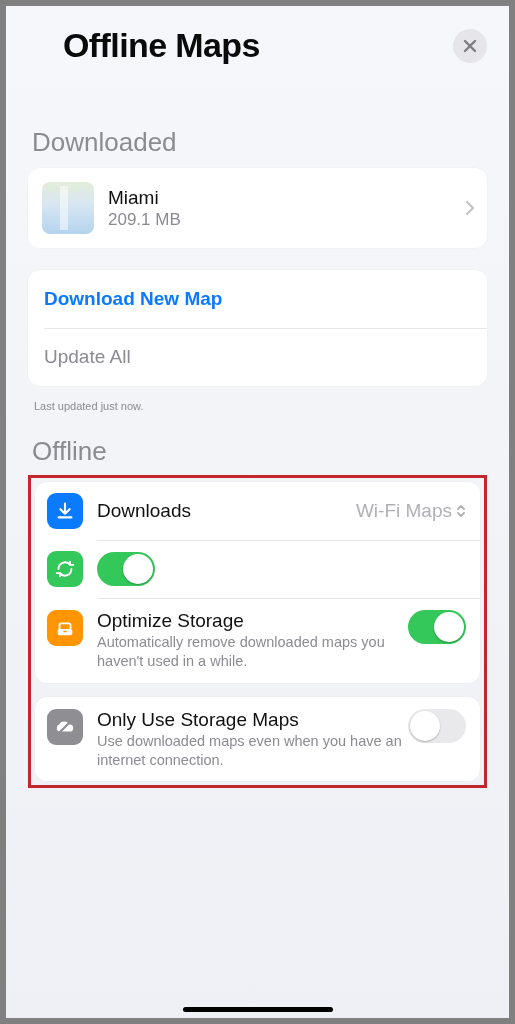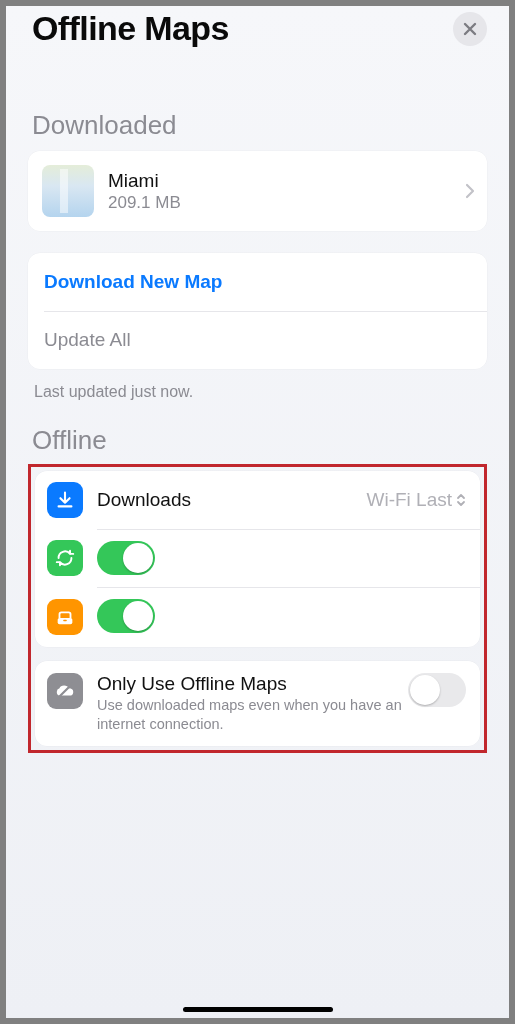--- a/index.html
+++ b/index.html
@@ -20,21 +20,22 @@
     width: 100%;
     height: 100%;
     background: linear-gradient(180deg, #f6f7fa 0%, #eef0f5 100%);
     position: relative;
     overflow: hidden;
   }
   .header {
     display: flex;
     align-items: center;
     justify-content: space-between;
-    padding: 3px 22px 10px 26px;
+    padding: 20px 22px 10px 26px;
+    margin-left: 31px;
   }
   .title {
     font-size: 34px;
     font-weight: 800;
     letter-spacing: -0.6px;
     color: #0a0a0a;
   }
   .close {
     width: 34px;
     height: 34px;
@@ -123,21 +124,21 @@
     position: relative;
   }
   .action-row + .action-row::before {
     content: "";
     position: absolute; top: 0; left: 16px; right: 0; height: 1px;
     background: #e6e6ea;
   }
   .link { color: #0a7aff; font-weight: 700; }
   .muted { color: #8b8b92; }
   .footnote {
-    font-size: 16px;
+    font-size: 11px;
     color: #8b8b92;
     margin-top: 14px;
     padding-left: 6px;
   }
   .highlight-box {
     border: 3px solid #c1272d;
     padding: 4px;
     margin-top: 4px;
   }
   .settings-card { margin-bottom: 14px; }
@@ -263,21 +264,21 @@
 
           <div class="srow tight">
             <div class="sicon blue">
               <svg viewBox="0 0 24 24">
                   <path d="M12 4 V15 M7 10 L12 15 L17 10 M5 19 H19" stroke="#fff" stroke-width="2.3" fill="none" stroke-linecap="round" stroke-linejoin="round"></path>
                 </svg>
             </div>
             <div class="stext">
               <div class="stitle">Downloads</div>
             </div>
-            <div class="value-right">Wi-Fi Last</div>
+            <div class="value-right">Wi-Fi Maps</div>
             <div class="upd">
               <svg viewBox="0 0 10 16">
                   <path d="M2 6 L5 3 L8 6 M2 10 L5 13 L8 10" stroke="currentColor" stroke-width="1.8" fill="none" stroke-linecap="round" stroke-linejoin="round"></path>
                 </svg>
             </div>
           </div>
 
           <div class="srow tight">
             <div class="sicon green">
               <svg viewBox="0 0 24 24">
@@ -288,35 +289,39 @@
           </div>
 
           <div class="srow srow-tall">
             <div class="sicon orange">
               <svg viewBox="0 0 24 24">
                   <rect x="4" y="13" width="16" height="7" rx="2" fill="#fff"></rect>
                   <path d="M6 13 V9 Q6 7 8 7 H16 Q18 7 18 9 V13" stroke="#fff" stroke-width="2" fill="none"></path>
                   <rect x="10" y="15" width="4" height="1.6" rx="0.8" fill="#ff9500"></rect>
                 </svg>
             </div>
+            <div class="stext">
+              <div class="stitle">Optimize Storage</div>
+              <div class="sdesc">Automatically remove downloaded maps you haven't used in a while.</div>
+            </div>
             <div class="toggle on"></div>
           </div>
 
         </div>
 
         <div class="card">
           <div class="srow srow-tall">
             <div class="sicon grey">
               <svg viewBox="0 0 24 24">
                   <path d="M7 17 Q3 17 3 13 Q3 10 6 9 Q7 6 11 6 Q15 6 16 9 Q21 9 21 13 Q21 17 17 17 Z" fill="#fff"></path>
                   <path d="M4 20 L20 4" stroke="#8e8e93" stroke-width="2.4" stroke-linecap="round"></path>
                 </svg>
             </div>
             <div class="stext">
-              <div class="stitle">Only Use Offline Maps</div>
+              <div class="stitle">Only Use Storage Maps</div>
               <div class="sdesc">Use downloaded maps even when you have an internet connection.</div>
             </div>
             <div class="toggle off"></div>
           </div>
         </div>
 
       </div>
 
     </div>
 

